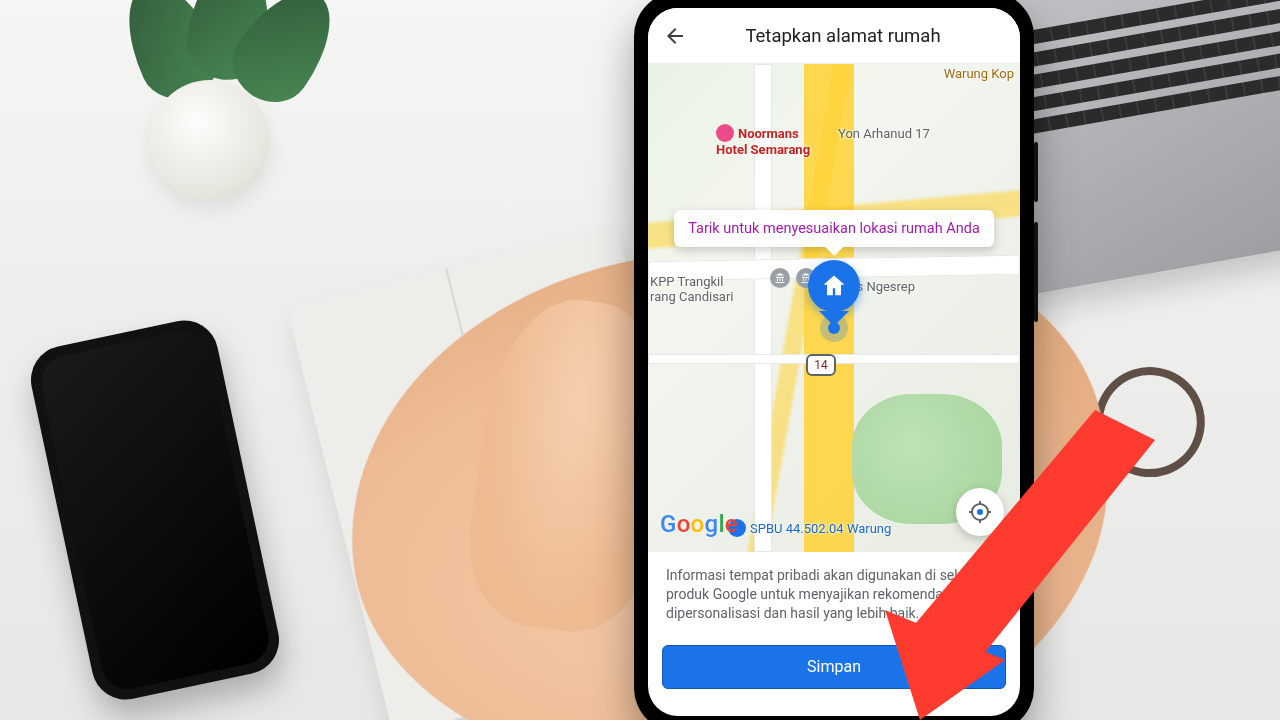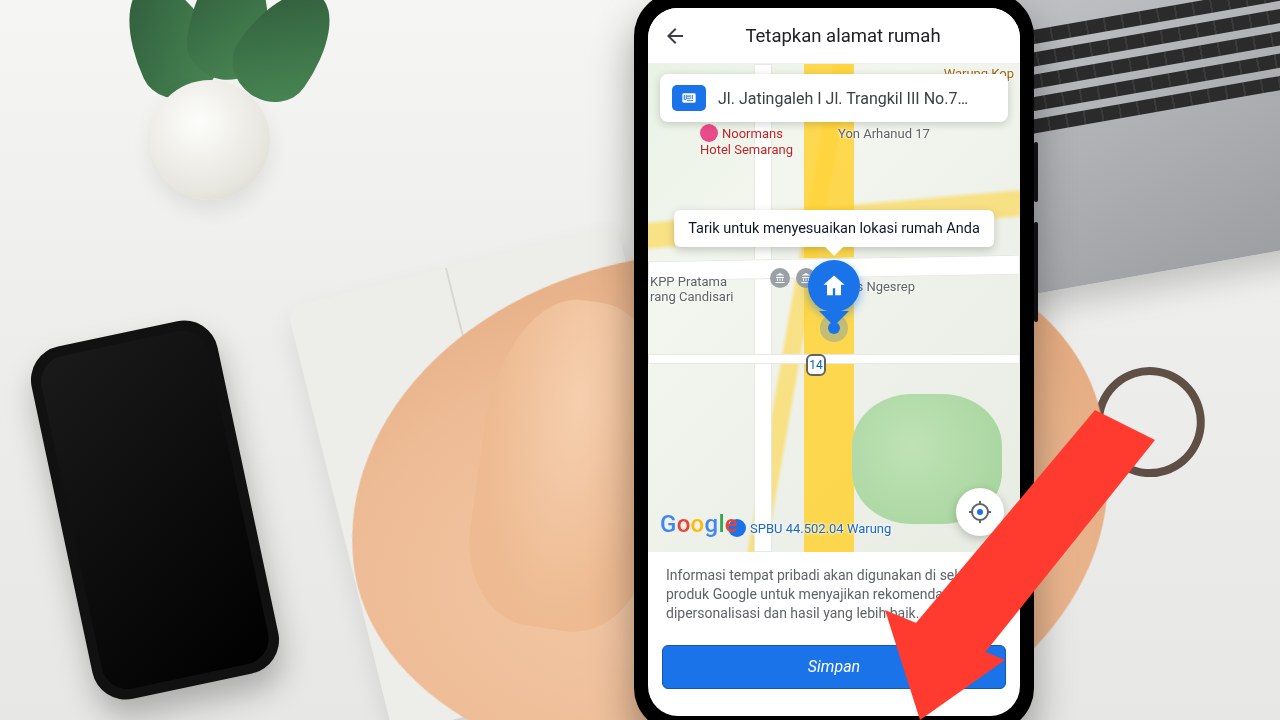--- a/index.html
+++ b/index.html
@@ -99,21 +99,21 @@
   }
   .road{position:absolute;background:#fff;border:1px solid #e7e7e3;}
   .road.h1{top:194px;left:0;right:0;height:20px;transform:skewY(-1deg);}
   .road.v1{top:0;bottom:0;left:106px;width:18px;}
   .road.v2{top:0;bottom:0;left:156px;width:50px;background:rgba(255,210,50,.85);border:none;}
   .road.h2{top:290px;left:0;right:0;height:10px;}
   .park{position:absolute;right:18px;top:330px;width:150px;height:130px;background:radial-gradient(circle at 40% 40%,#bfe2b5,#a4d39b);border-radius:40%;}
 
   .poi { position:absolute; font-size:13px; color:#5f6368; white-space:nowrap; text-shadow:0 0 3px #fff,0 0 3px #fff;}
   .poi .dot{display:inline-block;width:18px;height:18px;border-radius:50%;margin-right:4px;vertical-align:-4px;}
-  .poi.hotel{top:60px;left:52px;color:#c5221f;font-weight:400}
+  .poi.hotel{top:60px;left:68px;color:#c5221f;font-weight:700}
   .poi.hotel .dot{background:#ea4c89}
   .poi.arhanud{top:62px;left:190px}
   .poi.kpp{top:210px;left:2px}
   .poi.ngesrep{top:215px;left:190px}
   .poi.taman{top:350px;right:16px;color:#188038}
   .poi.taman .dot{background:#34a853}
   .poi.spbu{top:455px;left:80px;color:#1967d2}
   .poi.spbu .dot{background:#1a73e8}
   .poi.kop{top:2px;right:6px;color:#a36a12}
 
@@ -123,56 +123,56 @@
     background:#fff; border-radius:8px; box-shadow:0 2px 8px rgba(0,0,0,.18);
     display:flex;align-items:center;gap:12px;padding:0 12px;
   }
   .kbd-chip{width:34px;height:26px;border-radius:5px;background:#1a73e8;display:flex;align-items:center;justify-content:center;}
   .kbd-chip svg{fill:#fff}
   .search-card .addr{flex:1;font-size:16px;color:#3c4043;white-space:nowrap;overflow:hidden;text-overflow:ellipsis;}
 
   
   .tip {
     position:absolute; top:146px; left:50%; transform:translateX(-50%);
-    background:#fff; border-radius:6px; padding:10px 14px; font-size:14.5px; color:#0f172a;
+    background:#fff; border-radius:6px; padding:10px 14px; font-size:14.5px; color:#a21caf;
     box-shadow:0 3px 10px rgba(0,0,0,.2); white-space:nowrap;
   }
   .tip::after{content:"";position:absolute;bottom:-9px;left:50%;transform:translateX(-50%);border:9px solid transparent;border-top-color:#fff;border-bottom:none;}
 
   
   .pin {
     position:absolute; top:196px; left:50%; transform:translateX(-50%);
     width:52px;height:66px;
     cursor:grab;
   }
   .pin .head{width:52px;height:52px;background:#1a73e8;border-radius:50% 50% 50% 50%;position:relative;box-shadow:0 4px 10px rgba(26,115,232,.5);}
   .pin .head::after{content:"";position:absolute;bottom:-14px;left:50%;transform:translateX(-50%);border:15px solid transparent;border-top-color:#1a73e8;border-bottom:none;}
   .pin .home-ico{position:absolute;top:12px;left:12px;width:28px;height:28px;fill:#fff;}
   .pin .base{position:absolute;bottom:-8px;left:50%;transform:translateX(-50%);width:12px;height:12px;border-radius:50%;background:#1a73e8;box-shadow:0 0 0 8px rgba(26,115,232,.25);}
 
-  .route-badge{position:absolute;top:290px;left:158px;width:20px;height:22px;border:2px solid #5f6368;border-radius:6px;background:#fff;display:flex;align-items:center;justify-content:center;font-size:12px;color:#0369a1;}
+  .route-badge{position:absolute;top:290px;left:158px;width:30px;height:22px;border:2px solid #5f6368;border-radius:6px;background:#fff;display:flex;align-items:center;justify-content:center;font-size:12px;color:#7f1d1d;}
 
   .small-pin{position:absolute;width:20px;height:20px;border-radius:50%;background:#9aa0a6;display:flex;align-items:center;justify-content:center;}
   .small-pin svg{fill:#fff;width:12px;height:12px}
   .sp1{top:204px;left:122px}.sp2{top:204px;left:148px}
 
   .mylocation{
     position:absolute; right:16px; bottom:16px; width:48px;height:48px;border-radius:50%;
     background:#fff;box-shadow:0 3px 10px rgba(0,0,0,.22);display:flex;align-items:center;justify-content:center;cursor:pointer;
   }
 
   .g-logo{position:absolute;left:12px;bottom:14px;font-size:24px;font-weight:500;letter-spacing:.3px;}
   .g-logo span:nth-child(1){color:#4285F4}.g-logo span:nth-child(2){color:#EA4335}.g-logo span:nth-child(3){color:#FBBC05}.g-logo span:nth-child(4){color:#4285F4}.g-logo span:nth-child(5){color:#34A853}.g-logo span:nth-child(6){color:#EA4335}
 
   
   .sheet { background:#fff; padding: 14px 18px 12px; }
   .sheet p { font-size: 14px; color:#5f6368; line-height:1.35; }
   .save-btn {
     margin:10px 14px 12px; height:44px; border-radius:6px; background:#1a73e8;border:1px solid #1557b0;
-    color:#fff;font-size:16px;display:flex;align-items:center;justify-content:center;cursor:pointer;font-style:italic;
+    color:#fff;font-size:16px;display:flex;align-items:center;justify-content:center;cursor:pointer;
   }
 
   
   .arrow {
     position:absolute; top:410px; left:855px; width:300px;height:310px; pointer-events:none;
   }
 </style>
 </head>
 <body>
 
@@ -219,46 +219,38 @@
       <div class="road v1"></div>
       <div class="road v2"></div>
       <div class="road h1"></div>
       <div class="road h2"></div>
       <div class="park"></div>
 
       <div class="poi kop">Warung Kop</div>
       <div class="poi hotel"><span class="dot"></span><span style="white-space:pre-line">Noormans
 Hotel Semarang</span></div>
       <div class="poi arhanud">Yon Arhanud 17</div>
-      <div class="poi kpp"><span style="white-space:pre-line">KPP Pratama
+      <div class="poi kpp"><span style="white-space:pre-line">KPP Trangkil
 rang Candisari</span></div>
       <div class="poi ngesrep">mas Ngesrep</div>
       <div class="poi spbu"><span class="dot"></span><span>SPBU 44.502.04 Warung</span></div>
 
       <div class="small-pin sp1">
           <svg viewBox="0 0 24 24">
             <path d="M4 10h16v2H4zM6 13h2v5H6zm5 0h2v5h-2zm5 0h2v5h-2zM3 20h18v2H3zM12 2l9 5H3z"></path>
           </svg>
         </div>
       <div class="small-pin sp2">
           <svg viewBox="0 0 24 24">
             <path d="M4 10h16v2H4zM6 13h2v5H6zm5 0h2v5h-2zm5 0h2v5h-2zM3 20h18v2H3zM12 2l9 5H3z"></path>
           </svg>
         </div>
 
       <div class="route-badge">14</div>
 
-      <div class="search-card">
-        <div class="kbd-chip">
-          <svg viewBox="0 0 24 24" width="20" height="16">
-              <path d="M20 5H4a2 2 0 0 0-2 2v10a2 2 0 0 0 2 2h16a2 2 0 0 0 2-2V7a2 2 0 0 0-2-2zM7 8h2v2H7zm0 3h2v2H7zm-3-3h2v2H4zm0 3h2v2H4zm4 4H4v-1h4zm5-4h-2V8h2zm-3 0h-1V8h1zm3 3h-2v-2h2zm-3 0h-1v-2h1zm8 2h-9v-1h9zm0-3h-2v-2h2zm0-3h-2V8h2zm-3 3h-1v-2h1zm0-3h-1V8h1z"></path>
-            </svg>
-        </div>
-        <div class="addr">Jl. Jatingaleh I Jl. Trangkil III No.7…</div>
-      </div>
 
       <div class="tip">Tarik untuk menyesuaikan lokasi rumah Anda</div>
 
       <div class="pin">
         <div class="head">
           <svg class="home-ico" viewBox="0 0 24 24">
               <path d="M12 3l9 8h-3v9h-5v-6h-2v6H6v-9H3z"></path>
             </svg>
         </div>
         <div class="base"></div>

